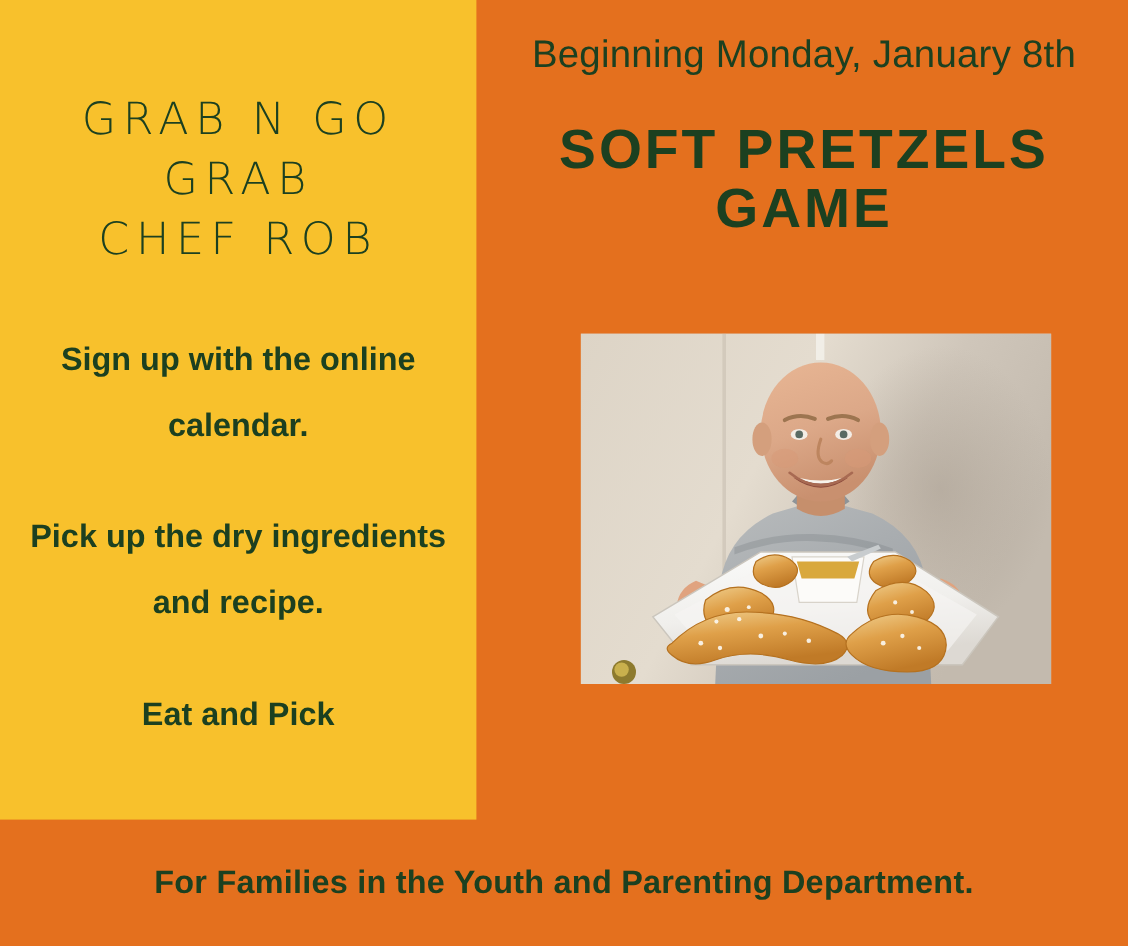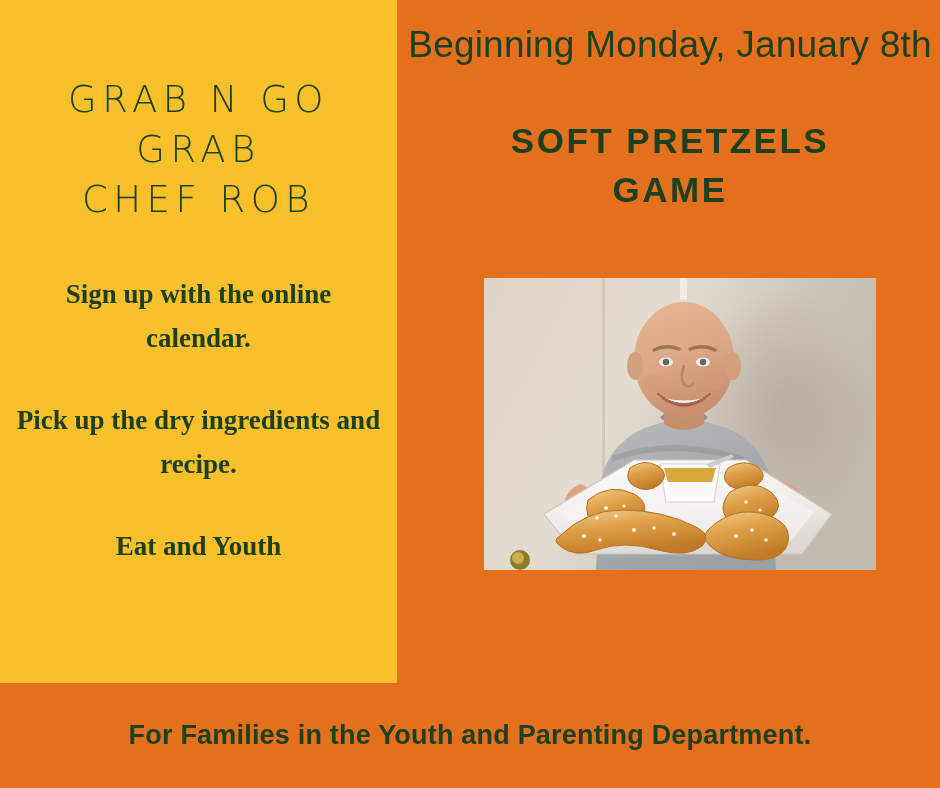--- a/index.html
+++ b/index.html
@@ -51,62 +51,61 @@
     white-space: nowrap;
   }
 
   #steps {
     position: absolute;
     left: 10px;
     top: 272px;
     width: 377px;
     text-align: center;
     color: #1c4020;
-    font-family: Liberation Serif, serif;
+    font-family: Liberation Sans, sans-serif;
     font-weight: bold;
     font-size: 27px;
-    line-height: 44px;
+    line-height: 55px;
   }
   #steps .step {
     display: block;
     margin-bottom: 38px;
     padding: 0 4px;
   }
   #steps .step:last-child {
     margin-bottom: 0;
   }
 
   
   #date-line {
     position: absolute;
     left: 400px;
     top: 27px;
     width: 540px;
     text-align: center;
     color: #1c4020;
     font-family: "Liberation Sans Narrow", "Liberation Sans", sans-serif;
     font-weight: normal;
-    font-size: 37px;
+    font-size: 32px;
     line-height: 36px;
     letter-spacing: 0.2px;
   }
 
   #main-title {
     position: absolute;
     left: 400px;
     top: 100px;
     width: 540px;
     text-align: center;
     color: #1c4020;
     font-family: "Liberation Sans Narrow", "Liberation Sans", sans-serif;
     font-weight: bold;
-    font-size: 35px;
+    font-size: 46px;
     line-height: 49px;
     letter-spacing: 2.5px;
-    margin-top: 16px;
   }
   #main-title .tl {
     display: block;
     white-space: nowrap;
   }
 
   
   #photo {
     position: absolute;
     left: 484px;
@@ -151,21 +150,21 @@
 
     <div id="brand-heading">
       <span class="bl">GRAB N GO</span>
       <span class="bl">GRAB</span>
       <span class="bl">CHEF ROB</span>
     </div>
 
     <div id="steps">
       <span class="step">Sign up with the online calendar.</span>
       <span class="step">Pick up the dry ingredients and recipe.</span>
-      <span class="step">Eat and Youth</span>
+      <span class="step">Eat and Pick</span>
     </div>
 
   </div>
 
   <div id="date-line">Beginning Monday, January 8th</div>
 
   <div id="main-title">
     <span class="tl">SOFT PRETZELS</span>
     <span class="tl">GAME</span>
   </div>

